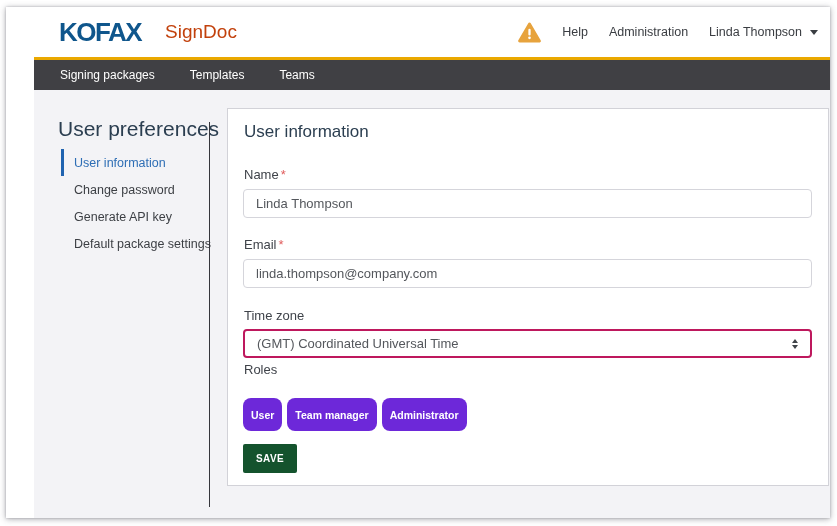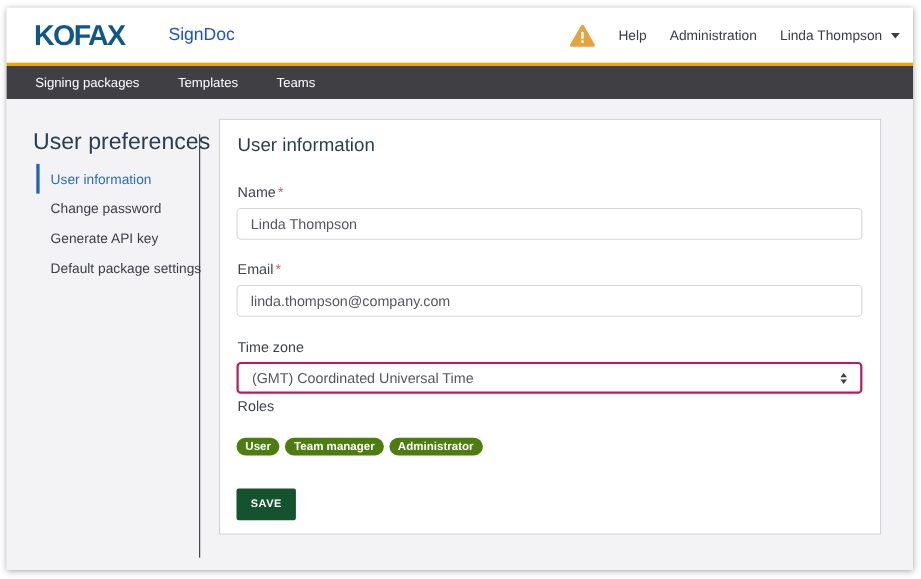--- a/index.html
+++ b/index.html
@@ -1,26 +1,26 @@
 <!DOCTYPE html>
 <html><head>
 <meta charset="utf-8">
 <style>
   * { margin:0; padding:0; box-sizing:border-box; }
   html,body { width:837px; height:526px; background:#ffffff; overflow:hidden;
               font-family:"Liberation Sans", sans-serif; }
   .page { position:absolute; left:6px; top:7px; width:824px; height:511px;
           background:#fff; box-shadow:0 1px 6px rgba(60,60,70,.45), 0 0 2px rgba(60,60,70,.25);
-          display:flex; flex-direction:column; }
+          display:flex; flex-direction:column;padding-left:28px; }
 
   
   .header { height:50px; background:#fff; display:flex; align-items:center;
             padding:0 12px 0 25px; flex:0 0 auto; }
   .brand { font-size:26px; font-weight:bold; color:#0F568C; letter-spacing:-1.5px; }
-  .product { margin-left:40px; font-size:16px; color:#1d4ed8; }
+  .product { margin-left:24px; font-size:19px; color:#c2410c; }
   .header-right { margin-left:auto; display:flex; align-items:center; gap:21px;
                   font-size:12.5px; color:#3A3D42; }
   .warn svg { width:23px; height:21px; display:block; }
   .hlink { cursor:pointer; }
   .user-menu { display:flex; align-items:center; gap:8px; cursor:pointer; }
   .caret { width:0; height:0; border-left:4.5px solid transparent;
            border-right:4.5px solid transparent; border-top:5px solid #3A3D42; }
 
   .accentbar { height:3px; background:#EAA800; flex:0 0 auto; }
 
@@ -49,22 +49,22 @@
             padding:0 12px; font-family:inherit; outline:none; }
   .selectbox { position:absolute; left:15px; width:569px; height:29px; border:2px solid #be185d;
                border-radius:4px; background:#fff; display:flex; align-items:center;
                padding:0 12px; font-size:13px; color:#54575C; cursor:pointer; }
   .updown { margin-left:auto; display:flex; flex-direction:column; gap:2px; align-items:center; }
   .tri-up { width:0; height:0; border-left:3.5px solid transparent;
             border-right:3.5px solid transparent; border-bottom:4px solid #3F4348; }
   .tri-dn { width:0; height:0; border-left:3.5px solid transparent;
             border-right:3.5px solid transparent; border-top:4px solid #3F4348; }
   .badges { position:absolute; left:15px; top:289px; display:flex; gap:5px; }
-  .badge { background:#4d7c0f; color:#fff; font-size:10.5px; font-weight:bold;
-           height:16px; padding:0 8px; border-radius:8px; display:flex; align-items:center; }
+  .badge { background:#6d28d9; color:#fff; font-size:10.5px; font-weight:bold;
+           height:33px; padding:0 8px; border-radius:8px; display:flex; align-items:center; }
   .save-btn { position:absolute; left:15px; top:335px; height:29px; padding:0 13px;
               background:#14532d; color:#fff; font-size:10px; font-weight:bold;
               border:none; border-radius:2px; font-family:inherit; letter-spacing:.4px; cursor:pointer; }
 
   .pos-name-label  { top:58px; }
   .pos-name-input  { top:80px; }
   .pos-email-label { top:128px; }
   .pos-email-input { top:150px; }
   .pos-tz-label    { top:199px; }
   .pos-tz-select   { top:220px; }

